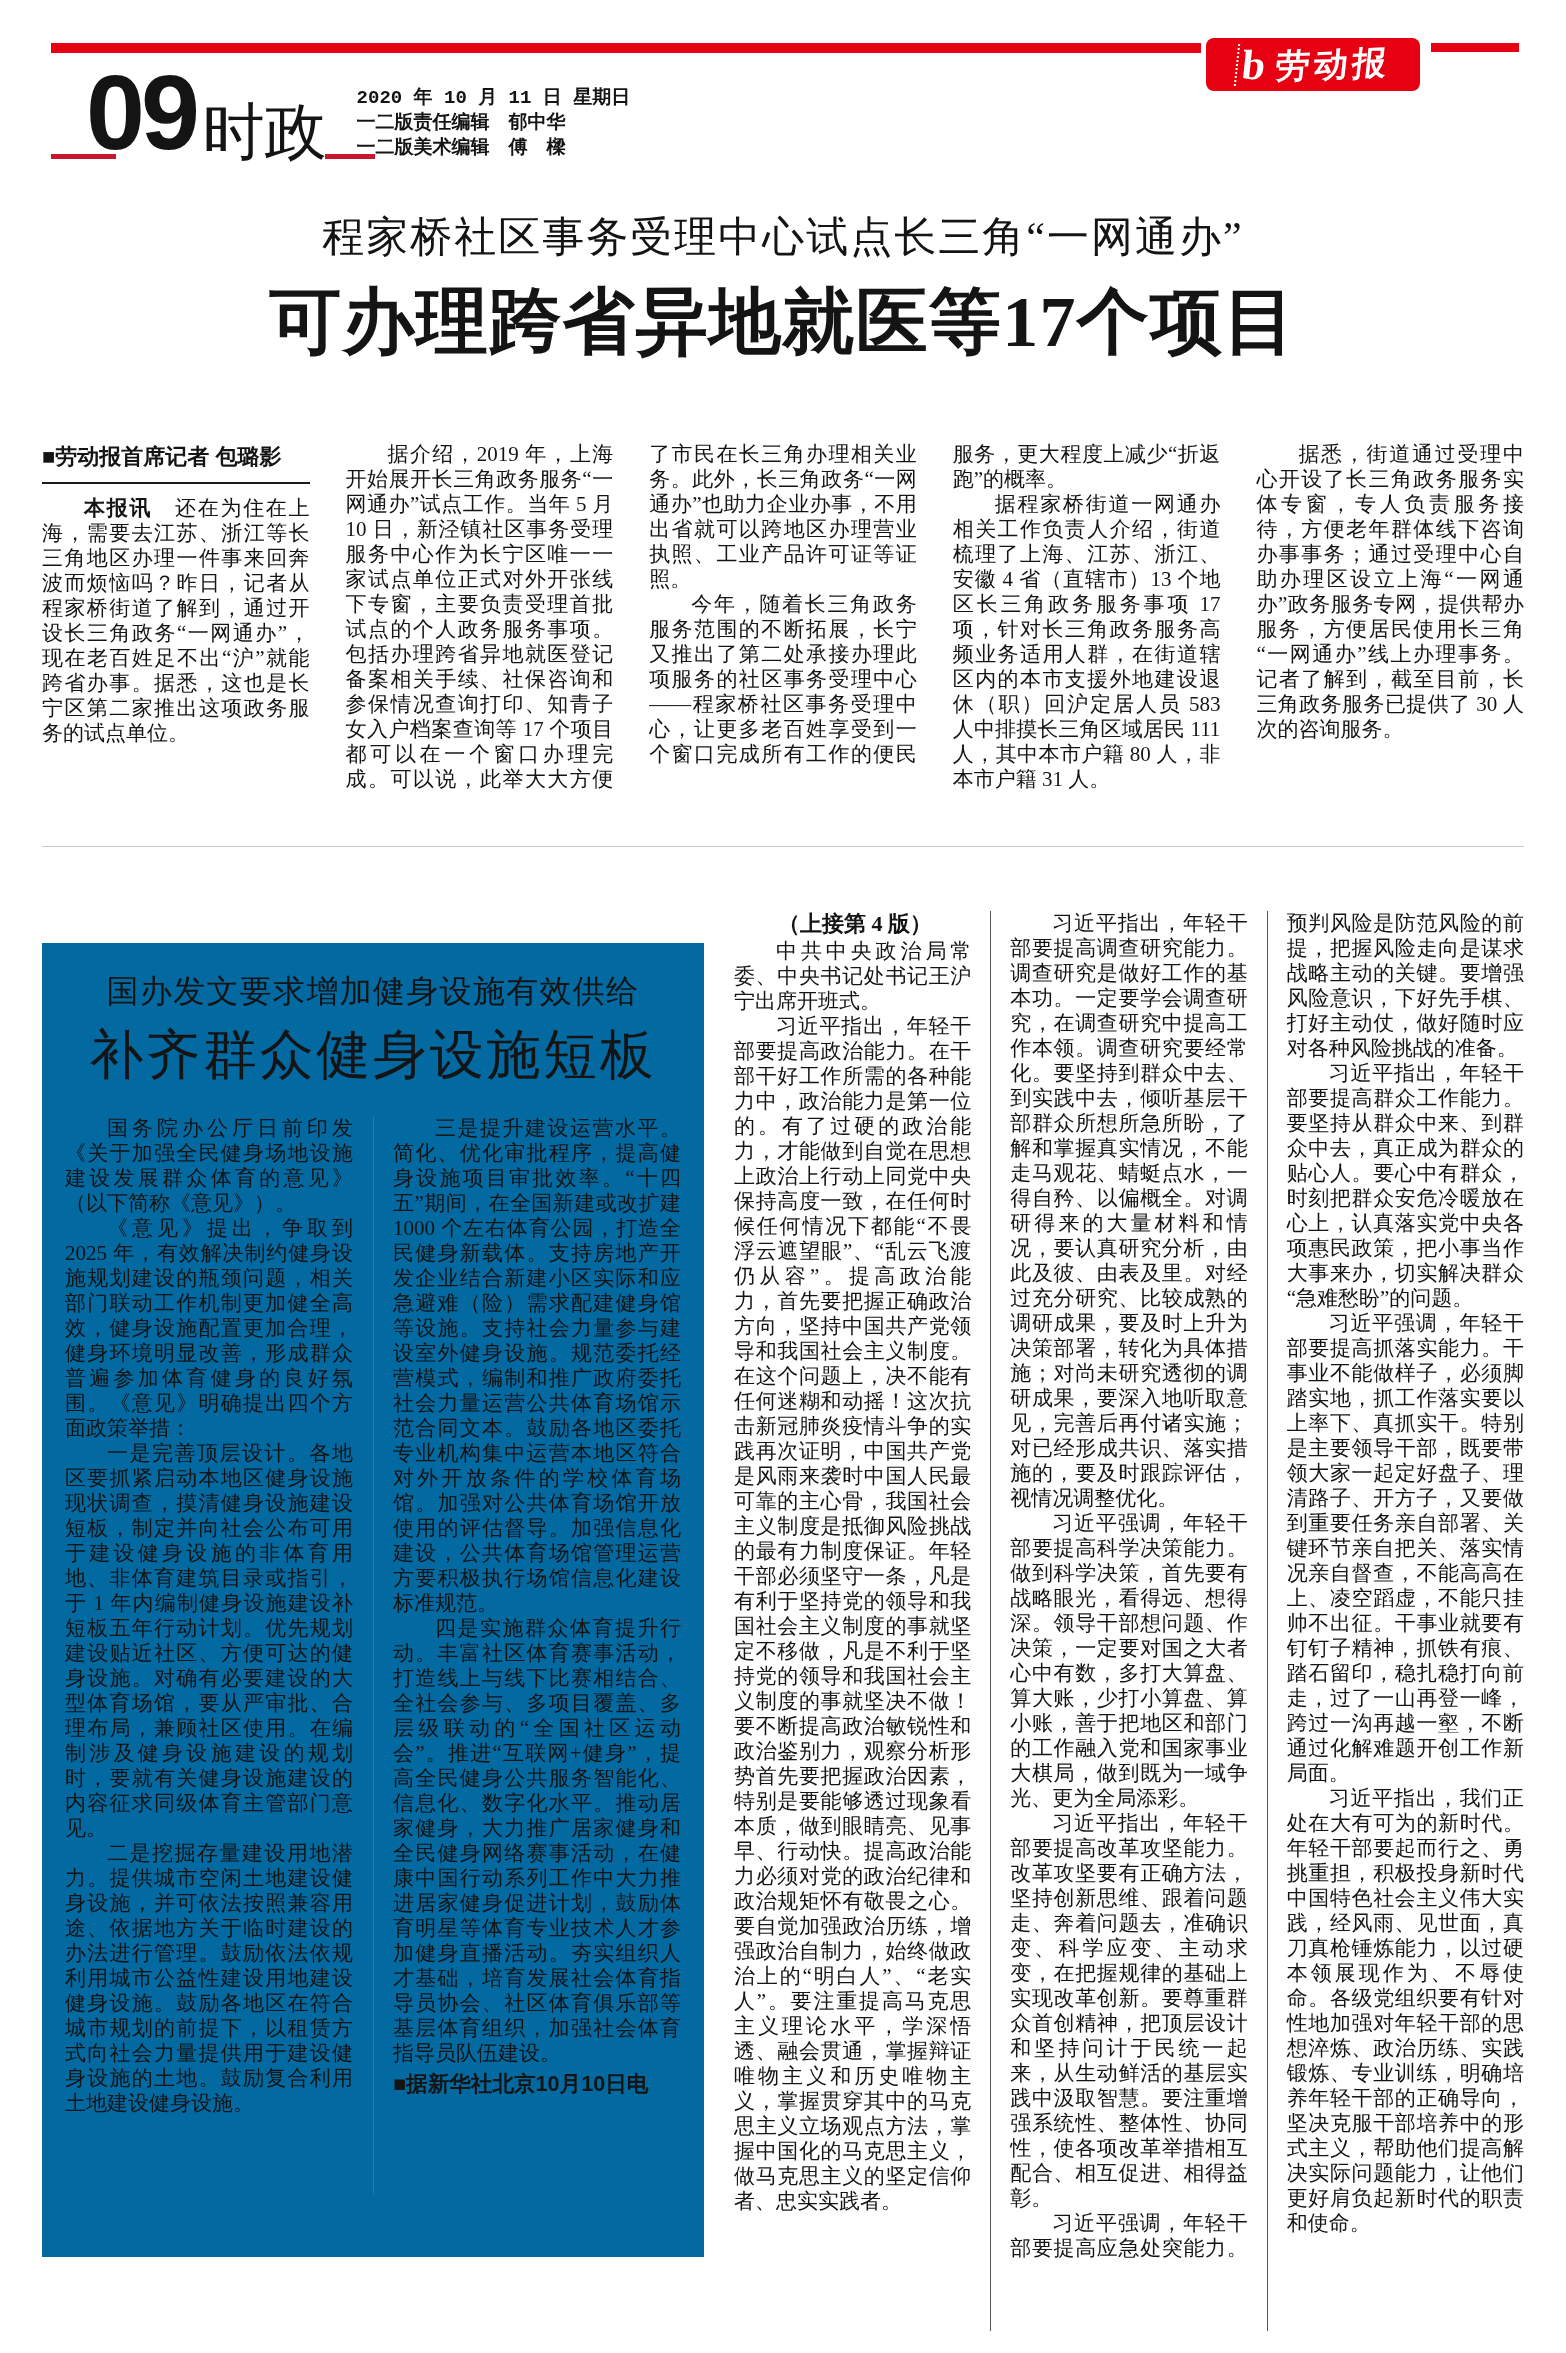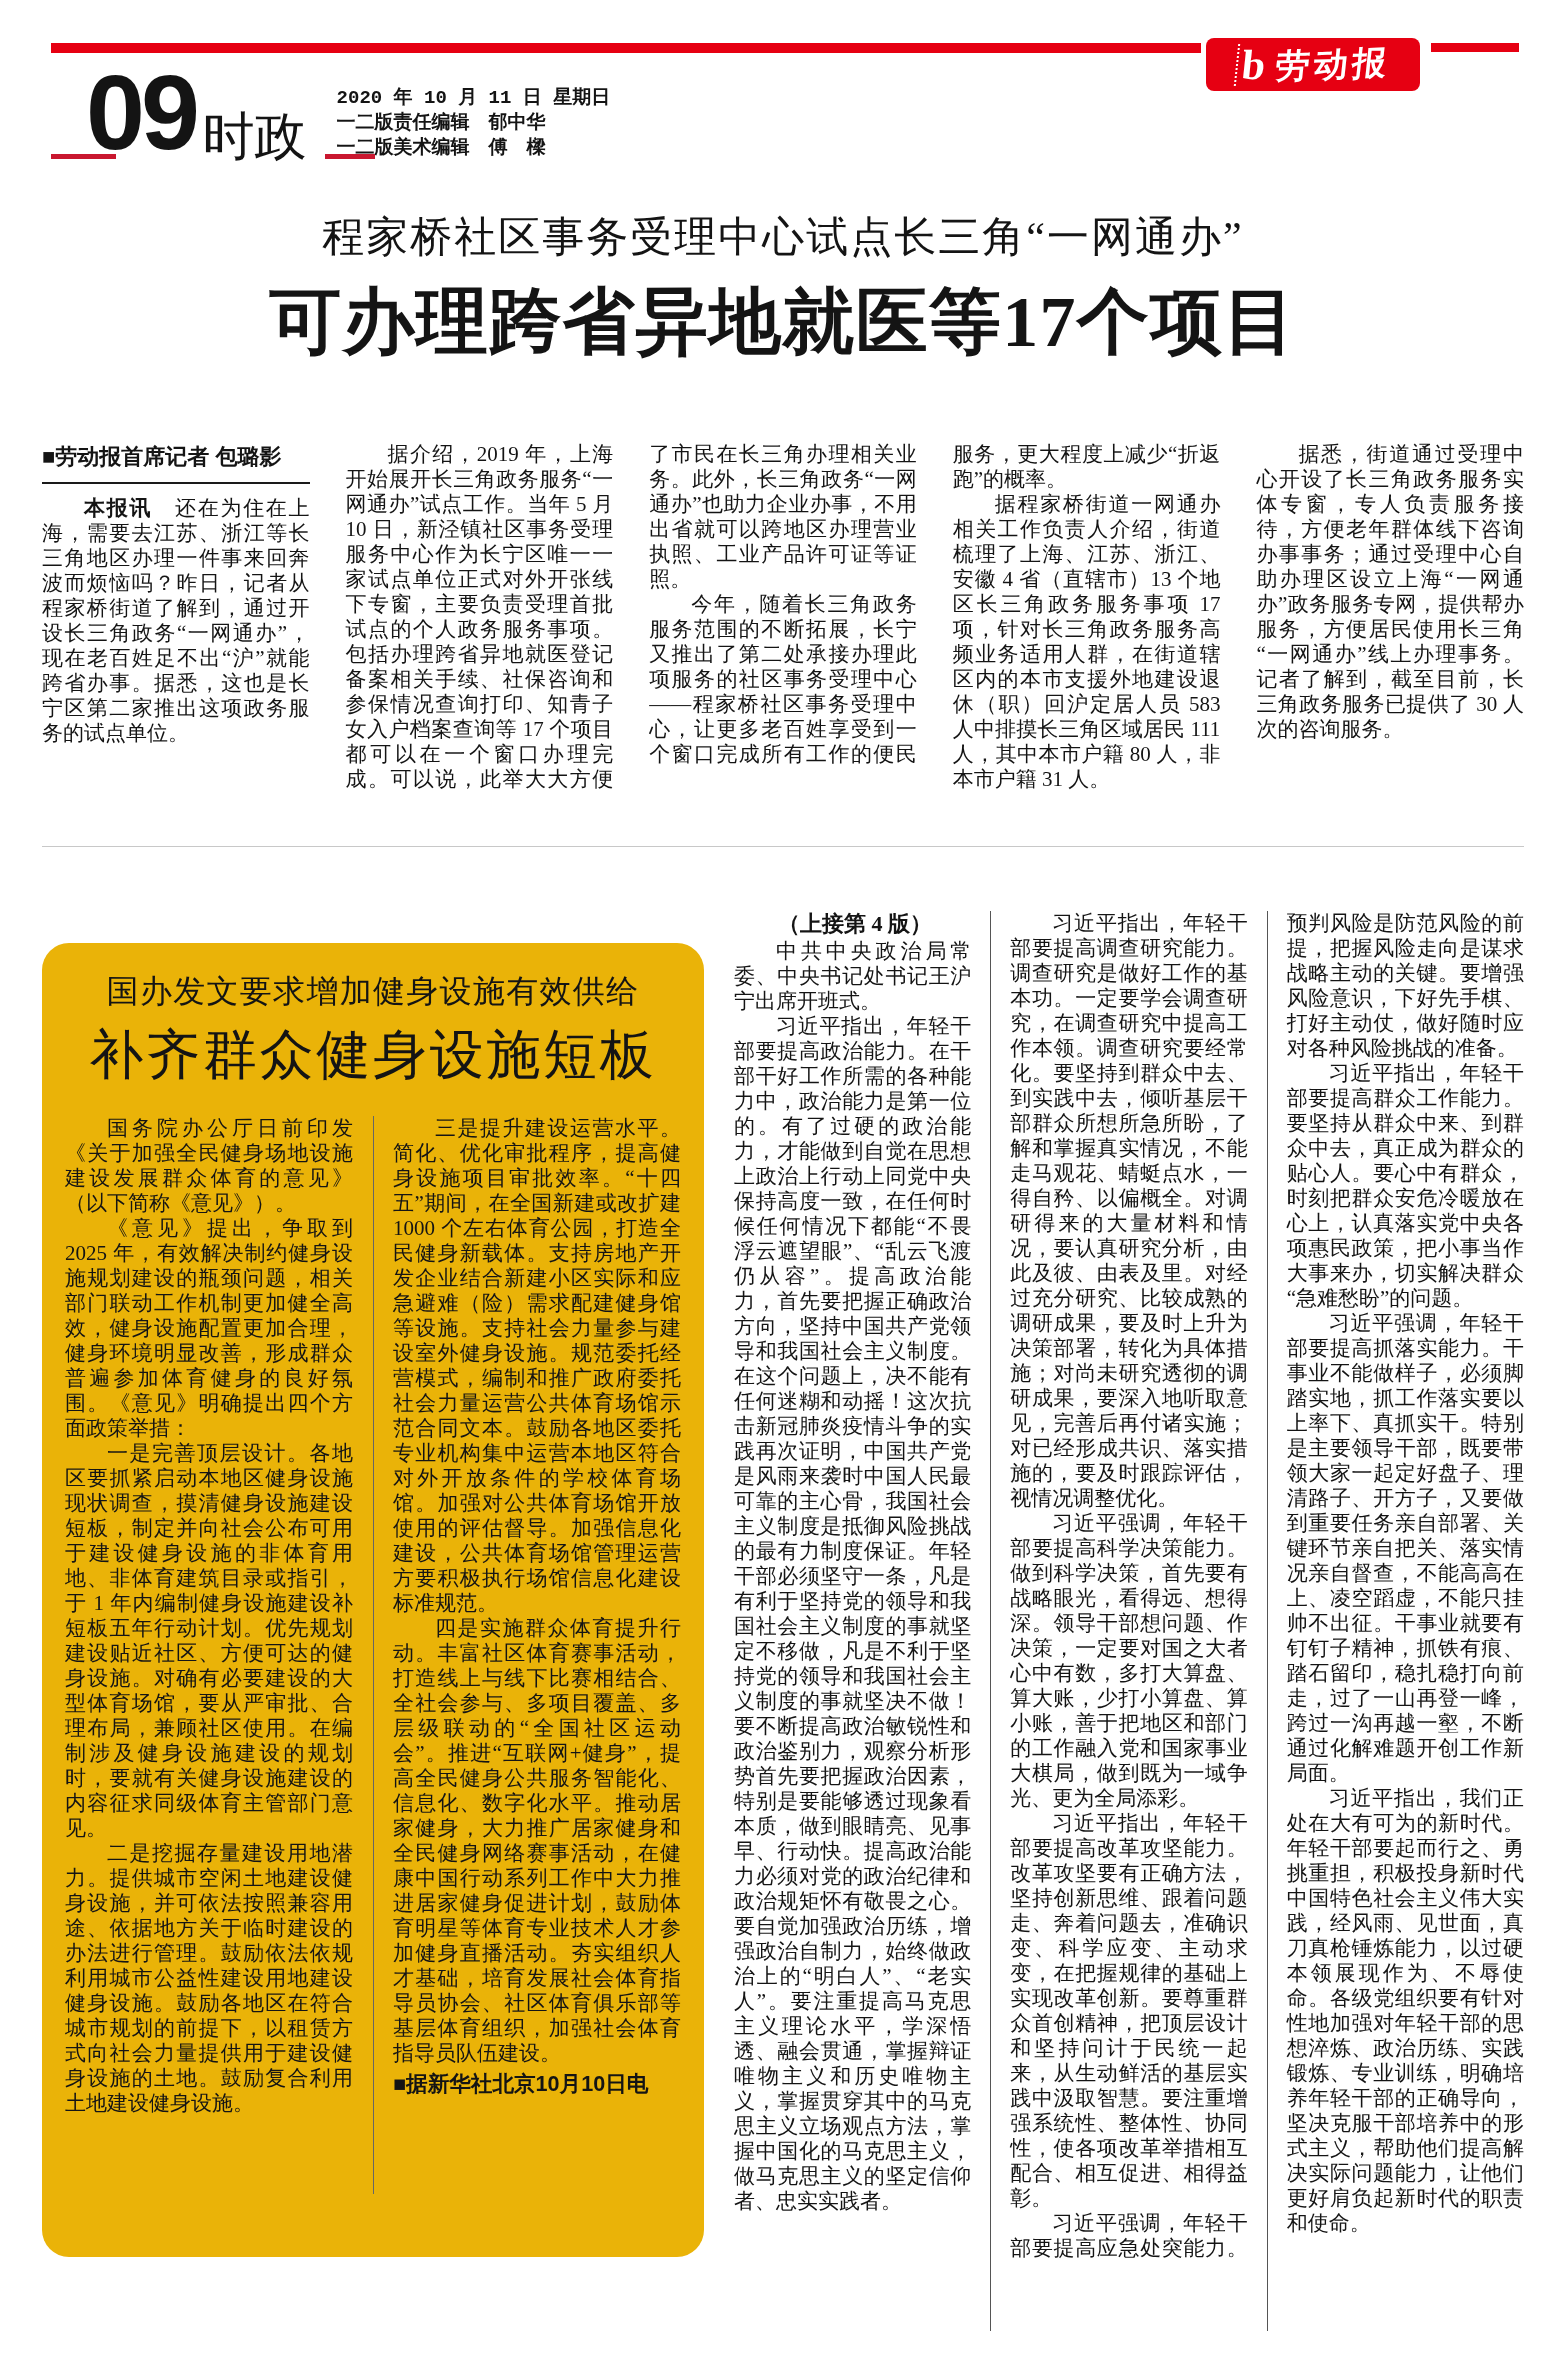--- a/index.html
+++ b/index.html
@@ -11,21 +11,21 @@
   .rule-red-right{position:absolute;left:1431px;top:43px;width:88px;height:8.8px;background:#e60012;}
   .logo{position:absolute;left:1206px;top:38px;width:214px;height:53px;background:#e60012;border-radius:8px;
         display:flex;align-items:center;justify-content:center;gap:10.8px;color:#fff;}
   .logo .bmark{font-family:"Liberation Serif",serif;font-weight:bold;font-size:42px;line-height:1;
         transform:skewX(-6deg);border-left:2.7px dotted #fff;padding-left:4px;}
   .logo .mast{font-size:34px;font-weight:bold;letter-spacing:4px;transform:skewX(-8deg) rotate(-2deg);}
 
   
   .page-head{position:absolute;left:86px;top:59px;display:flex;align-items:flex-end;}
   .page-num{font-family:"Liberation Sans",sans-serif;font-weight:900;font-size:106px;line-height:1;letter-spacing:-4px;}
-  .page-sec{font-size:52px;line-height:1.05;margin-left:6.7px;font-weight:400;}
+  .page-sec{font-size:62px;line-height:1.05;margin-left:6.7px;font-weight:400;}
   .edition{margin-left:30px;margin-bottom:4px;font-family:Liberation Mono, monospace;font-weight:bold;
            font-size:19px;line-height:25px;}
   .dash-red{position:absolute;top:154px;height:5.4px;background:#c9172f;}
   .dash-red.l{left:51px;width:65px;}
   .dash-red.r{left:325px;width:50px;}
 
   
   .article1{position:absolute;left:42px;top:210px;width:1482px;}
   .kicker1{text-align:center;font-size:42px;letter-spacing:2px;line-height:54px;}
   .headline1{text-align:center;font-size:72px;font-weight:bold;letter-spacing:1.3px;line-height:101px;margin-top:8px;}
@@ -35,22 +35,22 @@
           border-bottom:2px solid #1a1a1a;padding-bottom:10px;margin:0 0 12px 0;}
   p.para{margin:0;text-indent:2em;}
   .list{display:contents;}
 
   .section-divider{position:absolute;left:42px;top:846px;width:1482px;height:1.3px;background:#c8c8c8;}
 
   
   .bottom{position:absolute;left:42px;top:911px;width:1482px;height:1423px;display:flex;gap:30px;}
 
   
-  .article2{width:662px;box-sizing:border-box;margin-top:32px;height:1314px;background:#eab308;
-            padding:27px 23px;overflow:hidden;border-radius:27px;}
+  .article2{width:662px;box-sizing:border-box;margin-top:32px;height:1314px;background:#0369a1;
+            padding:27px 23px;overflow:hidden;}
   .kicker2{text-align:center;font-size:32px;letter-spacing:1.3px;line-height:42px;}
   .headline2{text-align:center;font-size:54px;font-weight:normal;letter-spacing:2.7px;line-height:70px;margin-top:8px;}
   .a2cols{margin-top:25.6px;height:1078px;column-count:2;column-gap:40px;column-rule:0.7px solid #666;
           font-size:21px;line-height:25px;text-align:justify;text-justify:inter-ideograph;overflow:hidden;}
   .credit{font-family:"Liberation Sans",sans-serif;font-weight:bold;font-size:21.6px;margin:5.4px 0 0 0;text-indent:0;}
 
   
   .article3{flex:1;height:1420px;column-count:3;column-gap:39px;column-rule:0.7px solid #555;
             font-size:21px;line-height:25px;text-align:justify;text-justify:inter-ideograph;overflow:hidden;}
   .continued{font-weight:bold;font-size:22px;text-indent:2em;margin:0 0 2.7px 0;}

